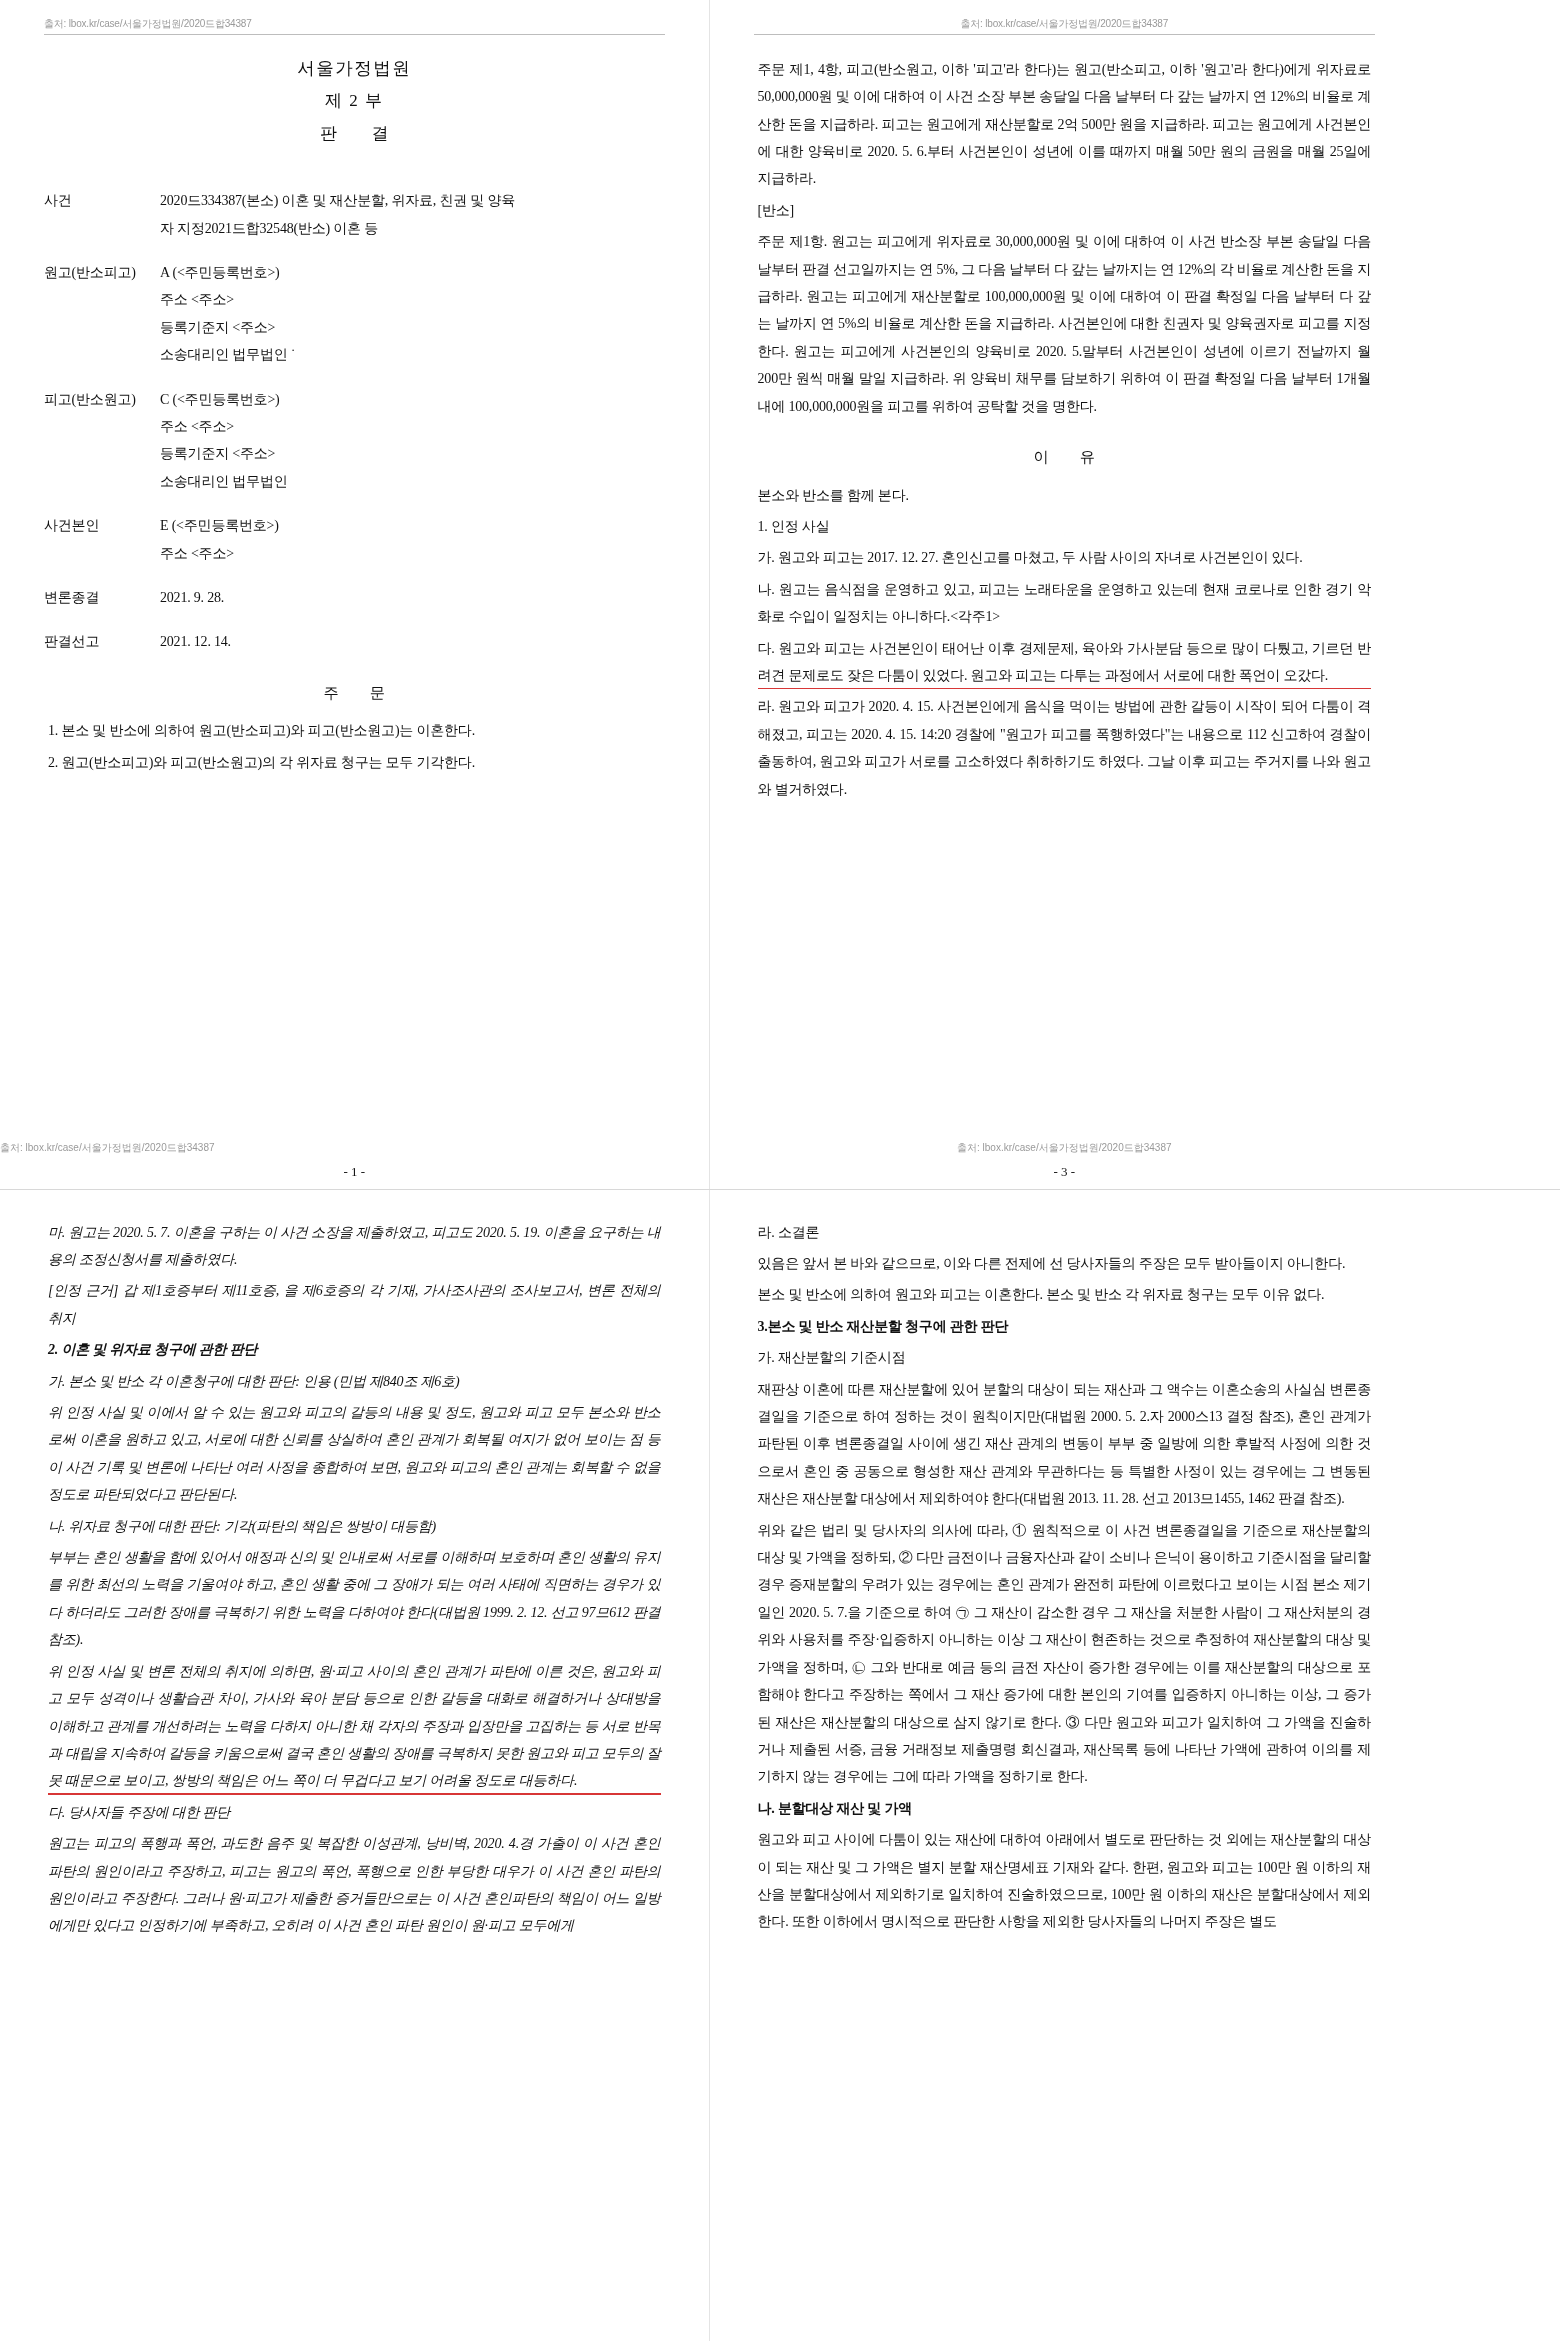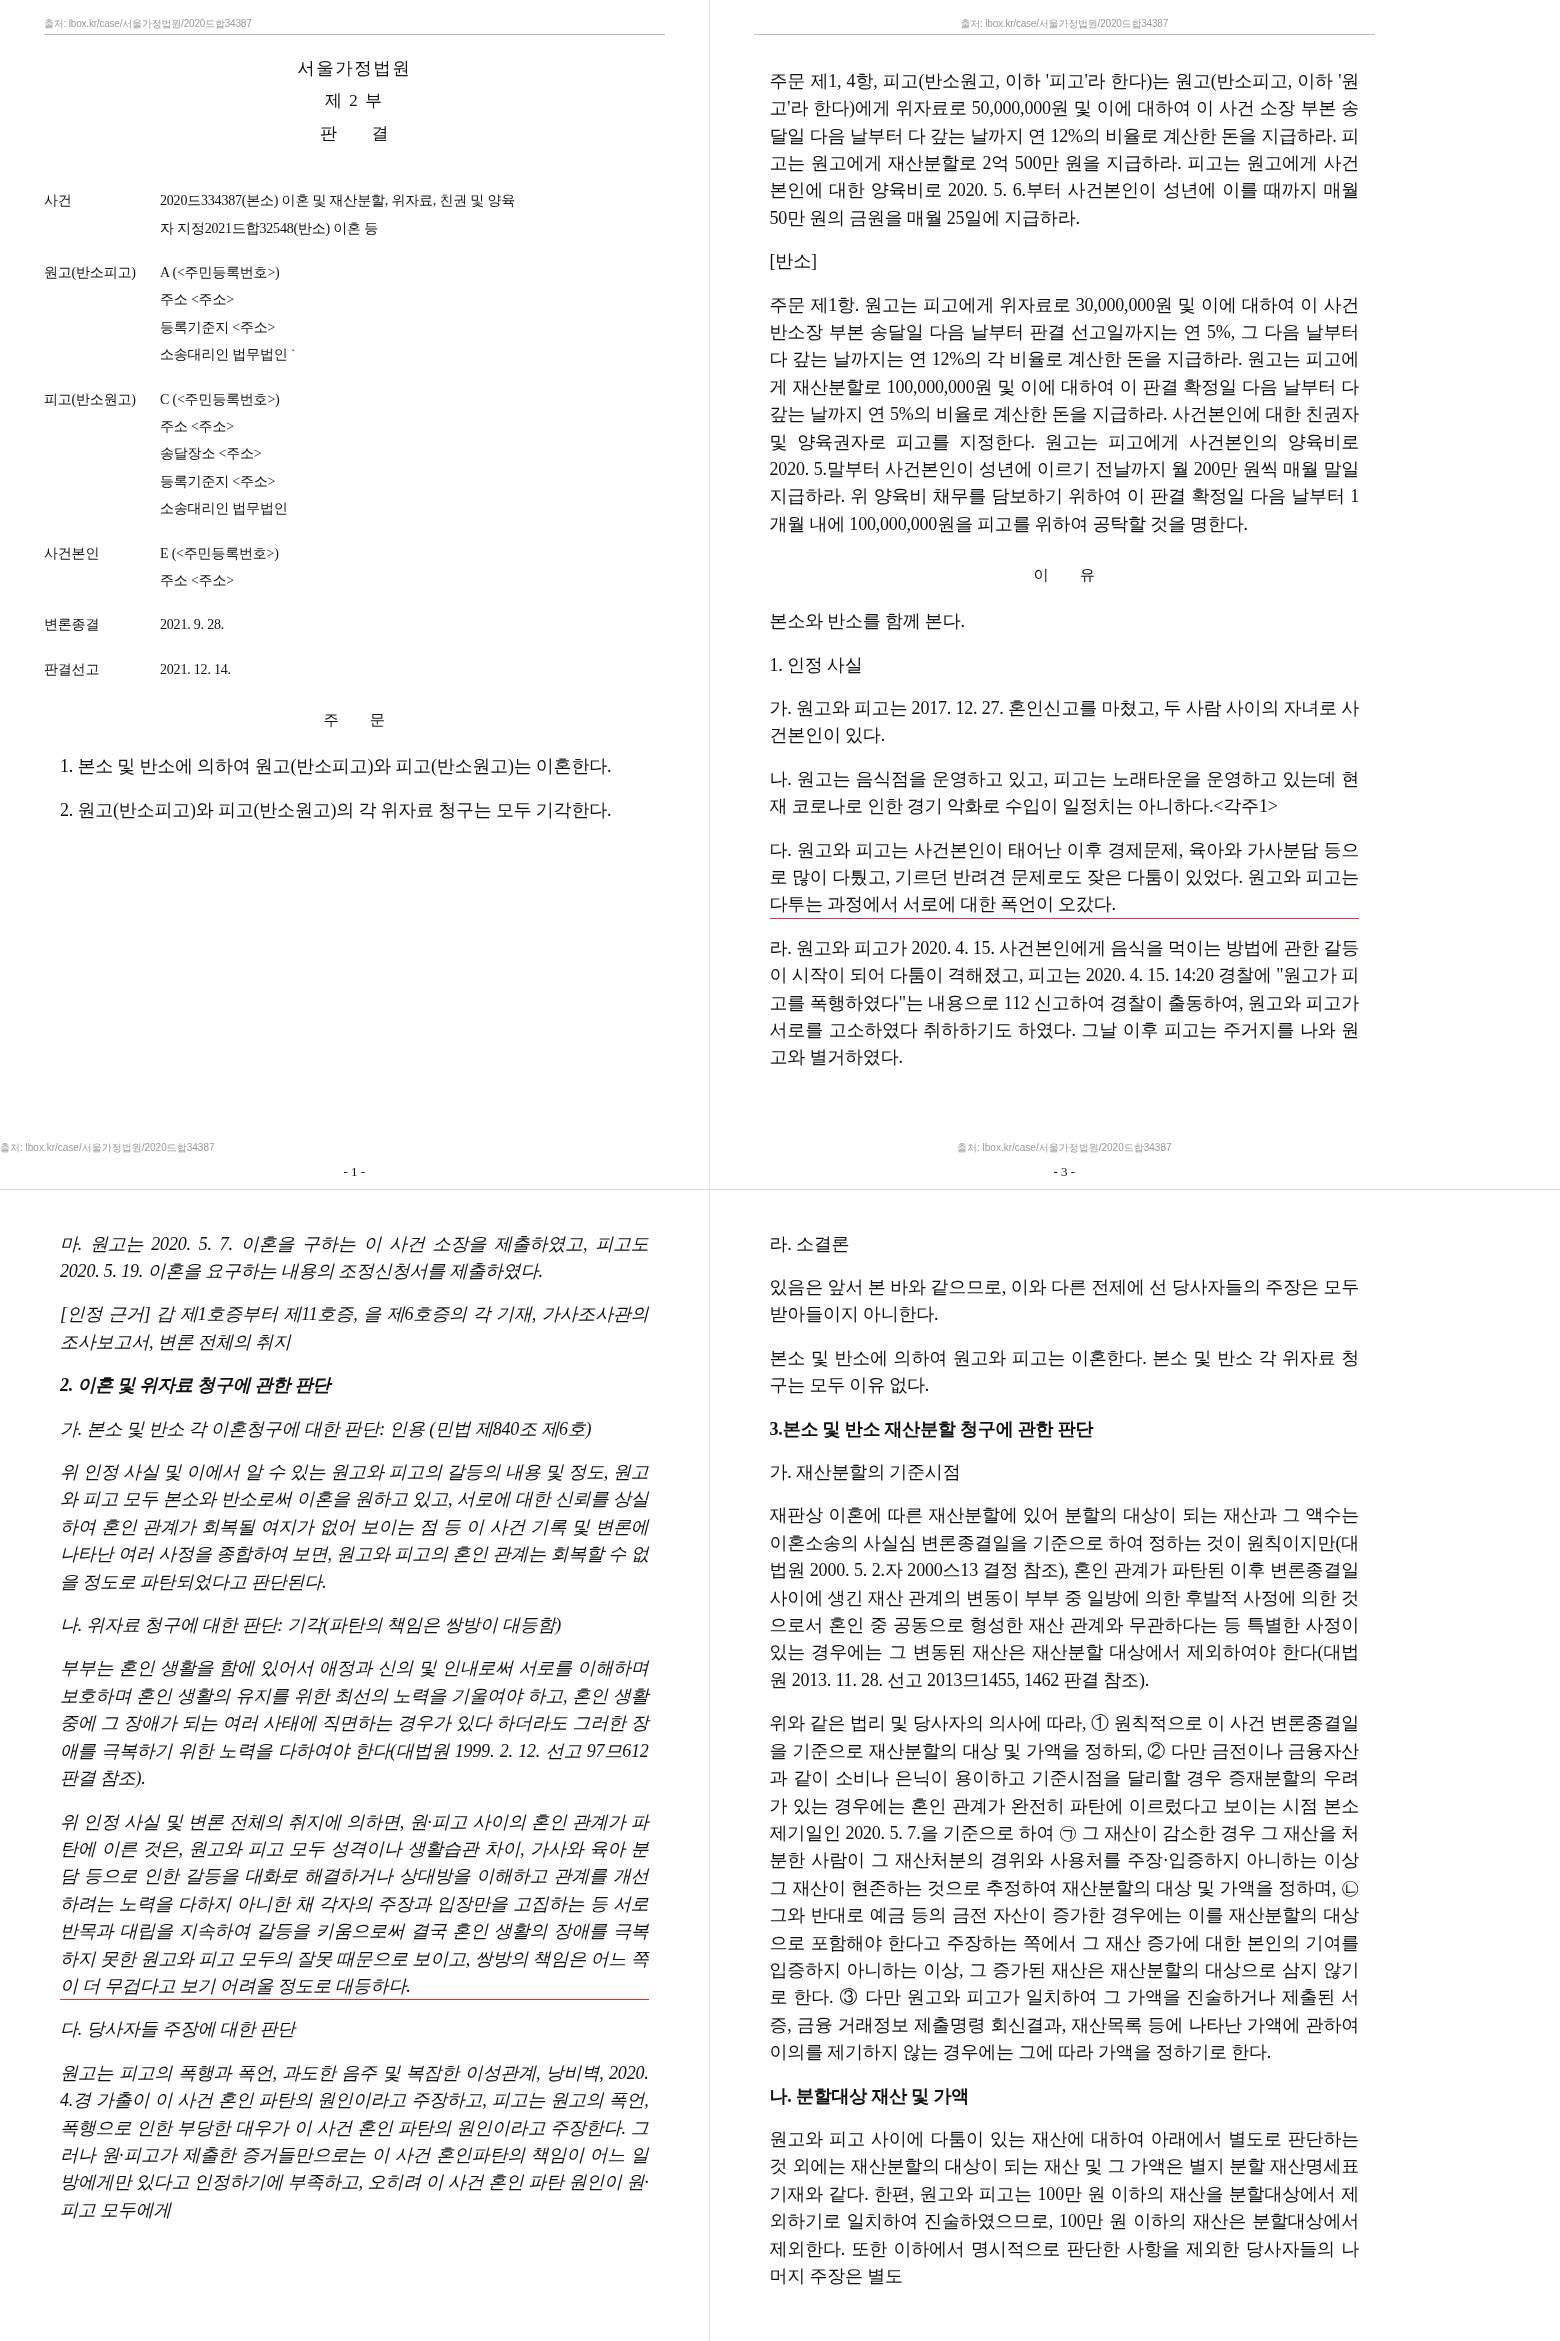--- a/index.html
+++ b/index.html
@@ -106,24 +106,24 @@
   .blank-gap { height: 17px; }
   .section-head {
     text-align: center;
     font-size: 15.2px;
     letter-spacing: 13.7px;
     padding-left: 13.7px;
     line-height: 34px;
     margin: 20px 0 7.6px 0;
   }
   .para {
-    font-size: 18px;
+    font-size: 14px;
     line-height: 27.4px;
     text-align: justify;
-    margin: 16px;
+    margin: 4px;
   }
   .para.bold { font-weight: bold; }
   .hl-under {
     background: linear-gradient(to top, rgba(211,32,32,0.9) 0px, rgba(211,32,32,0.9) 1.5px, transparent 1.5px);
   }
   .pagenum {
     position: absolute;
     bottom: 9.1px;
     left: 0;
     width: 100%;
@@ -177,21 +177,20 @@
               <span class="sub">소송대리인 법무법인 ˙</span>
             </div>
           </div>
           <div class="blank-gap"></div>
 
           <div class="field-row">
             <div class="field-label">피고(반소원고)</div>
             <div class="field-value">
               <span class="sub">C (&lt;주민등록번호&gt;)</span>
               <span class="sub">주소 &lt;주소&gt;</span>
-              <span class="sub">송달장소 &lt;주소&gt;</span>
               <span class="sub">등록기준지 &lt;주소&gt;</span>
               <span class="sub">소송대리인 법무법인</span>
             </div>
           </div>
           <div class="blank-gap"></div>
 
           <div class="field-row">
             <div class="field-label">사건본인</div>
             <div class="field-value">
               <span class="sub">E (&lt;주민등록번호&gt;)</span>

